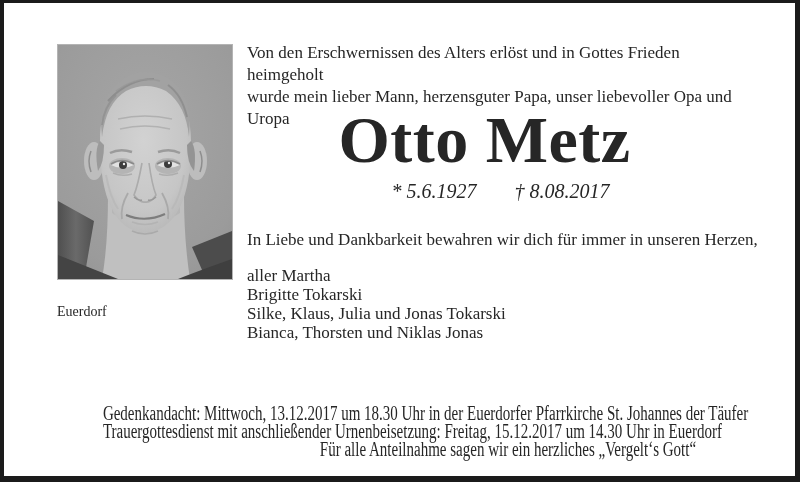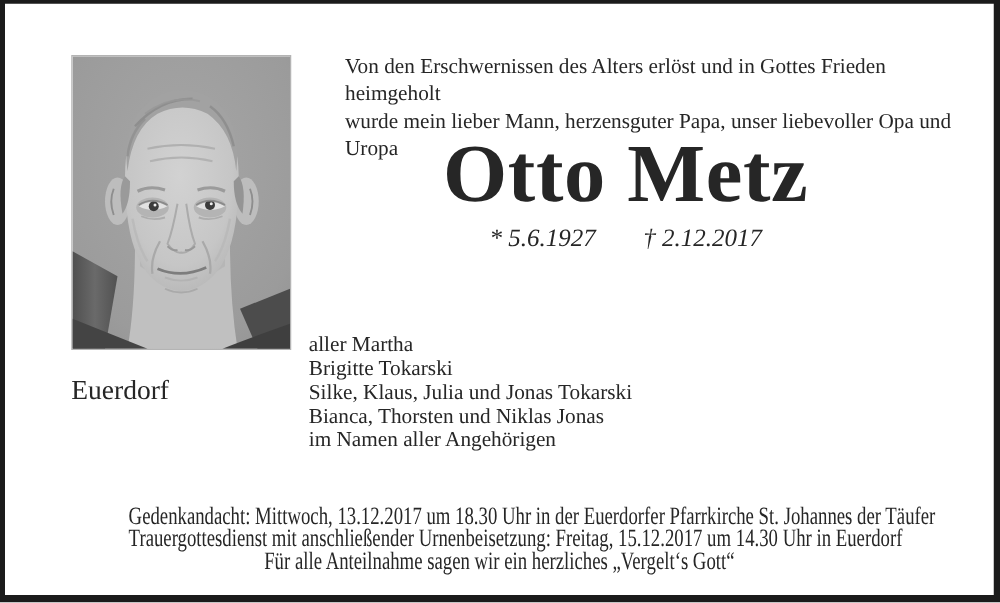--- a/index.html
+++ b/index.html
@@ -23,36 +23,35 @@
     position: absolute;
     left: 53px; top: 41px;
     width: 174px; height: 234px;
     border: 1px solid #b4b4b4;
     box-sizing: content-box;
   }
   .photo-frame svg { display: block; }
   .photo-caption {
     position: absolute;
     left: 53px; top: 298px;
-    font-size: 22px;
+    font-size: 14px;
     line-height: 22px;
   }
 
   
   .intro {
     position: absolute;
     left: 243px; top: 39px;
     width: 512px;
     font-size: 17px;
     line-height: 22px;
-    margin-left: 29px;
   }
   .name {
     position: absolute;
-    left: 243px; top: 104px;
+    left: 227px; top: 104px;
     width: 507px;
     font-size: 66px;
     line-height: 1;
     font-weight: bold;
     text-align: center;
     letter-spacing: 0.5px;
     white-space: nowrap;
   }
   .dates {
     position: absolute;
@@ -78,21 +77,21 @@
     width: 512px;
     font-size: 17px;
     line-height: 19px;
   }
 
   
   .services {
     position: absolute;
     left: 0; top: 401px;
     width: 791px;
-    text-align: center;
+    text-align: right;
     font-size: 20px;
     line-height: 18px;
   }
   .service-line {
     white-space: nowrap;
     transform: scaleX(0.75);
     transform-origin: 50% 50%;
   }
 </style>
 </head>
@@ -184,30 +183,30 @@
     <div class="photo-caption">Euerdorf</div>
 
     <div class="intro">
       <div>Von den Erschwernissen des Alters erlöst und in Gottes Frieden heimgeholt</div>
       <div>wurde mein lieber Mann, herzensguter Papa, unser liebevoller Opa und Uropa</div>
     </div>
 
     <div class="name">Otto Metz</div>
 
     <div class="dates">
-      <span class="birth">* 5.6.1927</span><span>† 2.12.2017</span>
-    </div>
-
+      <span class="birth">* 5.6.1927</span><span>† 8.08.2017</span>
+    </div>
+
+    <div class="tribute">In Liebe und Dankbarkeit bewahren wir dich für immer in unseren Herzen,</div>
 
     <div class="mourners">
       <div>aller Martha</div>
       <div>Brigitte Tokarski</div>
       <div>Silke, Klaus, Julia und Jonas Tokarski</div>
       <div>Bianca, Thorsten und Niklas Jonas</div>
-      <div>im Namen aller Angehörigen</div>
     </div>
 
     <div class="services">
       <div class="service-line">Gedenkandacht: Mittwoch, 13.12.2017 um 18.30 Uhr in der Euerdorfer Pfarrkirche St. Johannes der Täufer</div>
       <div class="service-line">Trauergottesdienst mit anschließender Urnenbeisetzung: Freitag, 15.12.2017 um 14.30 Uhr in Euerdorf</div>
       <div class="service-line">Für alle Anteilnahme sagen wir ein herzliches „Vergelt‘s Gott“</div>
     </div>
 
   </div>
 </div>

